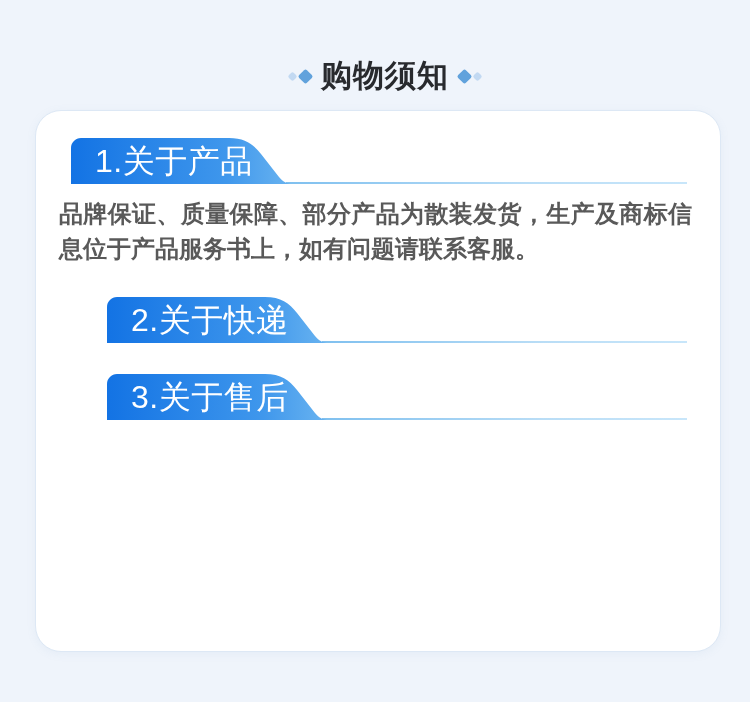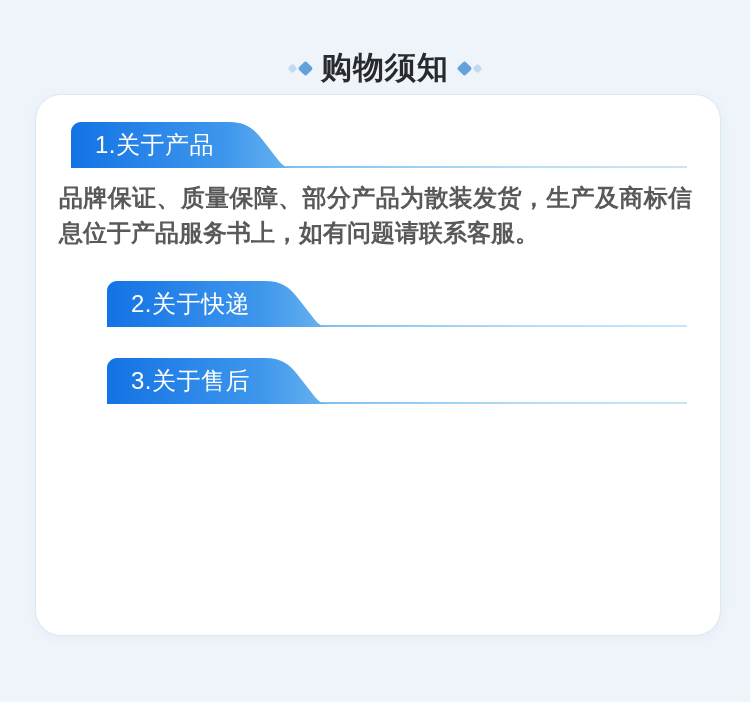--- a/index.html
+++ b/index.html
@@ -9,21 +9,21 @@
     font-family: "Liberation Sans", "DejaVu Sans", sans-serif;
     overflow: hidden;
   }
   
   .title-row {
     padding-top: 42px;
     display: flex;
     align-items: center;
     justify-content: center;
     gap: 4px;
-    height: 94px;
+    height: 110px;
     padding-left: 20px;
   }
   .page-title {
     font-size: 31px;
     font-weight: 700;
     color: #282a2e;
     letter-spacing: 1px;
     margin: 0 6px;
   }
   .diamond {
@@ -67,21 +67,21 @@
     left: 0; top: 0;
     width: 226px; height: 46px;
     z-index: 1;
   }
   .ribbon svg { display: block; width: 226px; height: 46px; }
   .sec-label {
     position: absolute;
     left: 24px; top: 0;
     z-index: 2;
     line-height: 46px;
-    font-size: 24px;
+    font-size: 32px;
     color: #ffffff;
     letter-spacing: 0.5px;
   }
   .sec-body {
     margin: 12px 28px 0 23px;
     font-size: 24px;
     line-height: 35px;
     color: #595959;
     text-align: justify;
     font-weight: bold;

